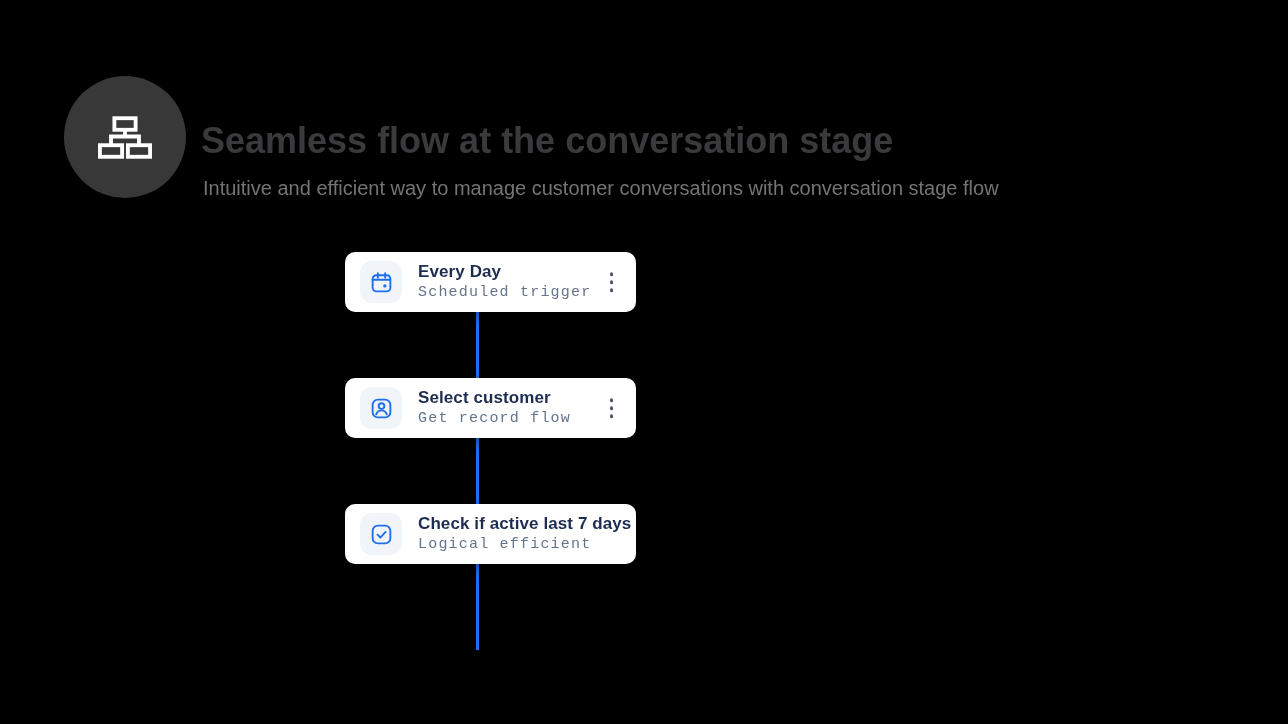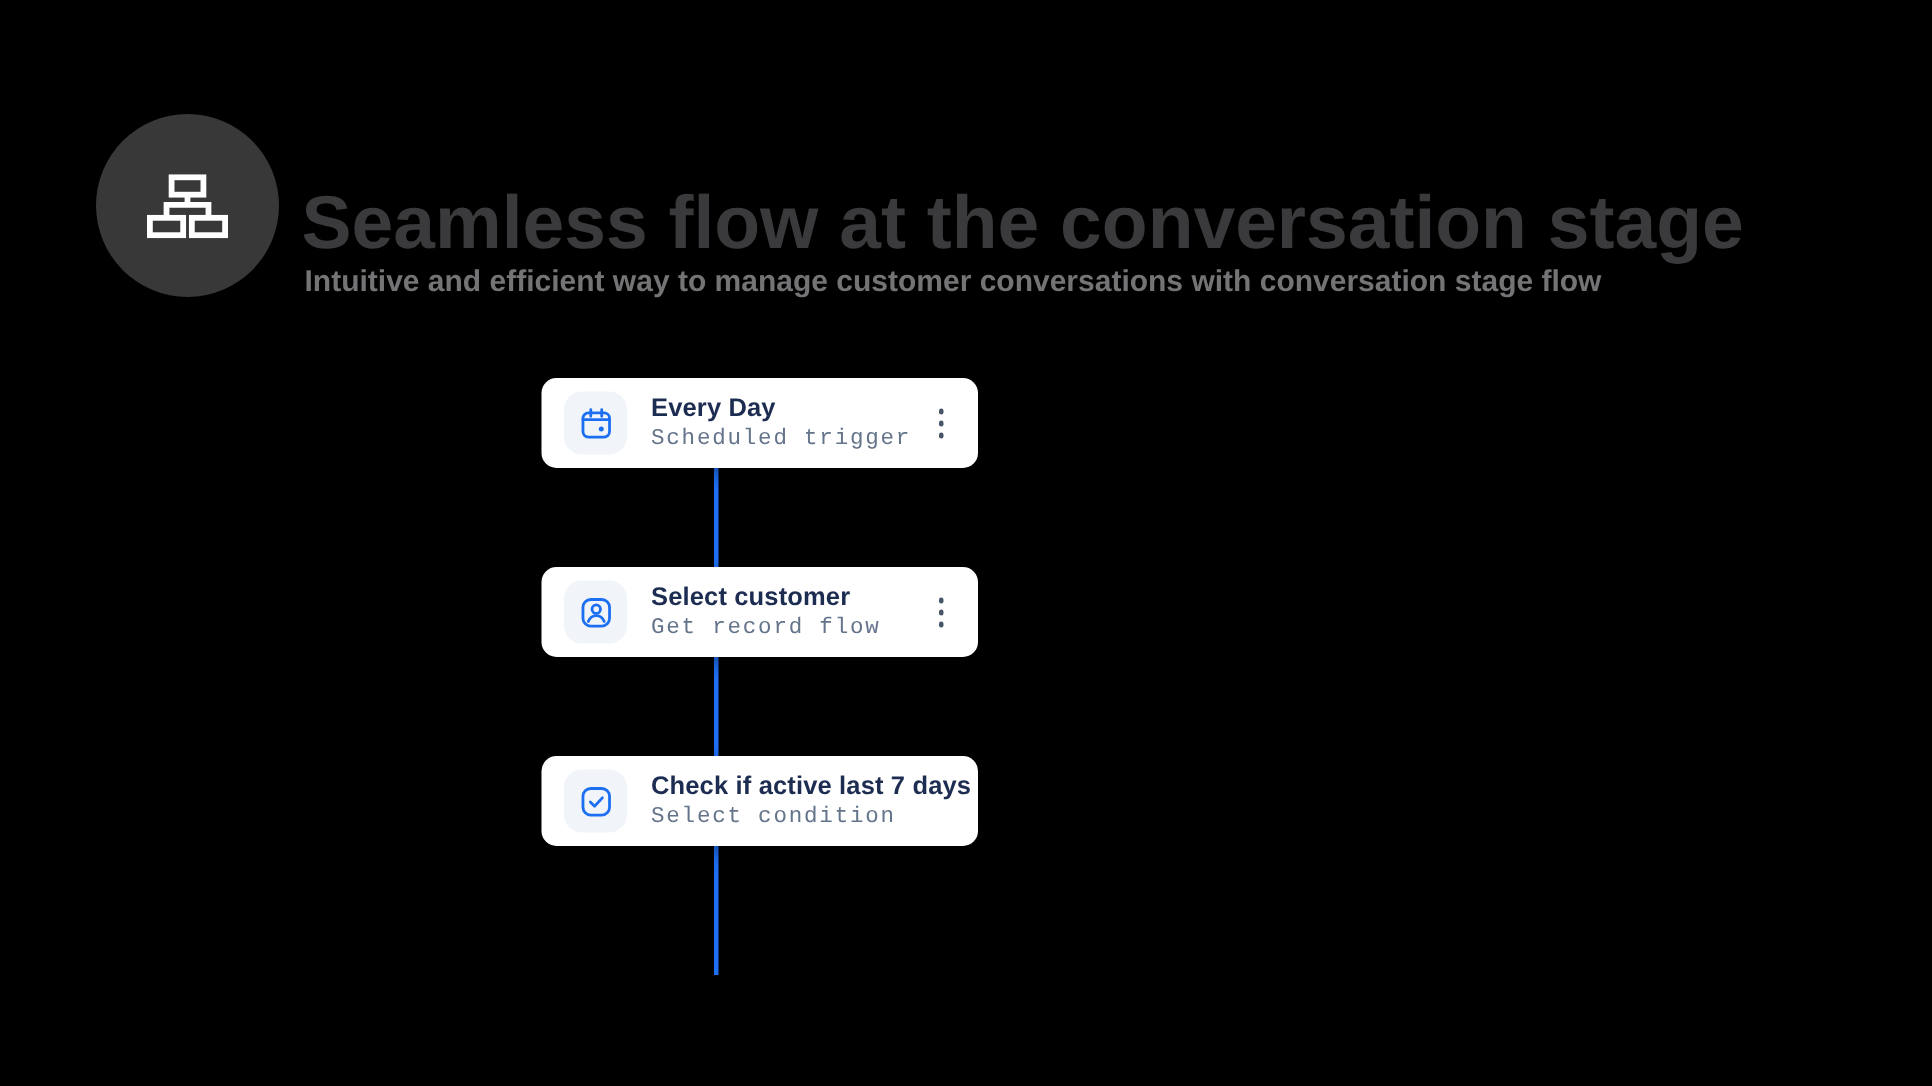--- a/index.html
+++ b/index.html
@@ -26,47 +26,46 @@
   
   .header-badge{
     position:absolute;left:64px;top:76px;
     width:122px;height:122px;border-radius:50%;
     background:var(--badge-circle);
     display:flex;align-items:center;justify-content:center;
   }
   .header-badge svg{width:54px;height:45px;color:#ffffff;}
   .section-title{
     position:absolute;left:201px;top:121px;
-    font-size:50px;font-weight:600;line-height:1.1;
+    font-size:36px;font-weight:600;line-height:1.1;
     color:var(--heading-text);white-space:nowrap;
   }
   .section-subtitle{
     position:absolute;left:203px;top:176px;
-    font-size:20px;font-weight:700;line-height:1.2;
+    font-size:20px;font-weight:400;line-height:1.2;
     color:var(--subtitle-text);white-space:nowrap;
   }
   
   .flow-connector{
     position:absolute;left:476px;top:300px;
     width:3px;height:350px;
     background:var(--connector-blue);
     z-index:0;
   }
   .workflow{
     position:absolute;left:345px;top:252px;width:291px;z-index:1;
   }
   .flow-card{
     position:relative;
     width:291px;height:60px;margin-bottom:66px;
     background:var(--card-bg);
     border-radius:10px;
     display:flex;align-items:center;
     padding-left:15px;
     box-shadow:0 4px 12px rgba(0,0,0,0.35);
-    margin-left:16px;
   }
   .icon-tile{
     width:42px;height:42px;border-radius:12px;
     background:var(--icon-tile-bg);
     display:flex;align-items:center;justify-content:center;
     color:var(--accent-blue);
     flex:0 0 auto;
   }
   .icon-tile svg{width:25px;height:25px;display:block;}
   .card-text{margin-left:16px;display:flex;flex-direction:column;}
@@ -144,17 +143,17 @@
   </div>
     <div class="flow-card">
     <div class="icon-tile">
         <svg viewBox="0 0 24 24" fill="none" stroke="currentColor" stroke-width="1.8" stroke-linecap="round" stroke-linejoin="round">
           <rect x="3.5" y="3.5" width="17" height="17" rx="5"></rect>
           <path d="M8.2 12.2l2.7 2.7 5-5.4"></path>
         </svg>
       </div>
     <div class="card-text">
       <div class="card-title">Check if active last 7 days</div>
-      <div class="card-subtitle">Select condition</div>
+      <div class="card-subtitle">Logical efficient</div>
     </div>
 
   </div>
   </div>
 
 </body></html>

